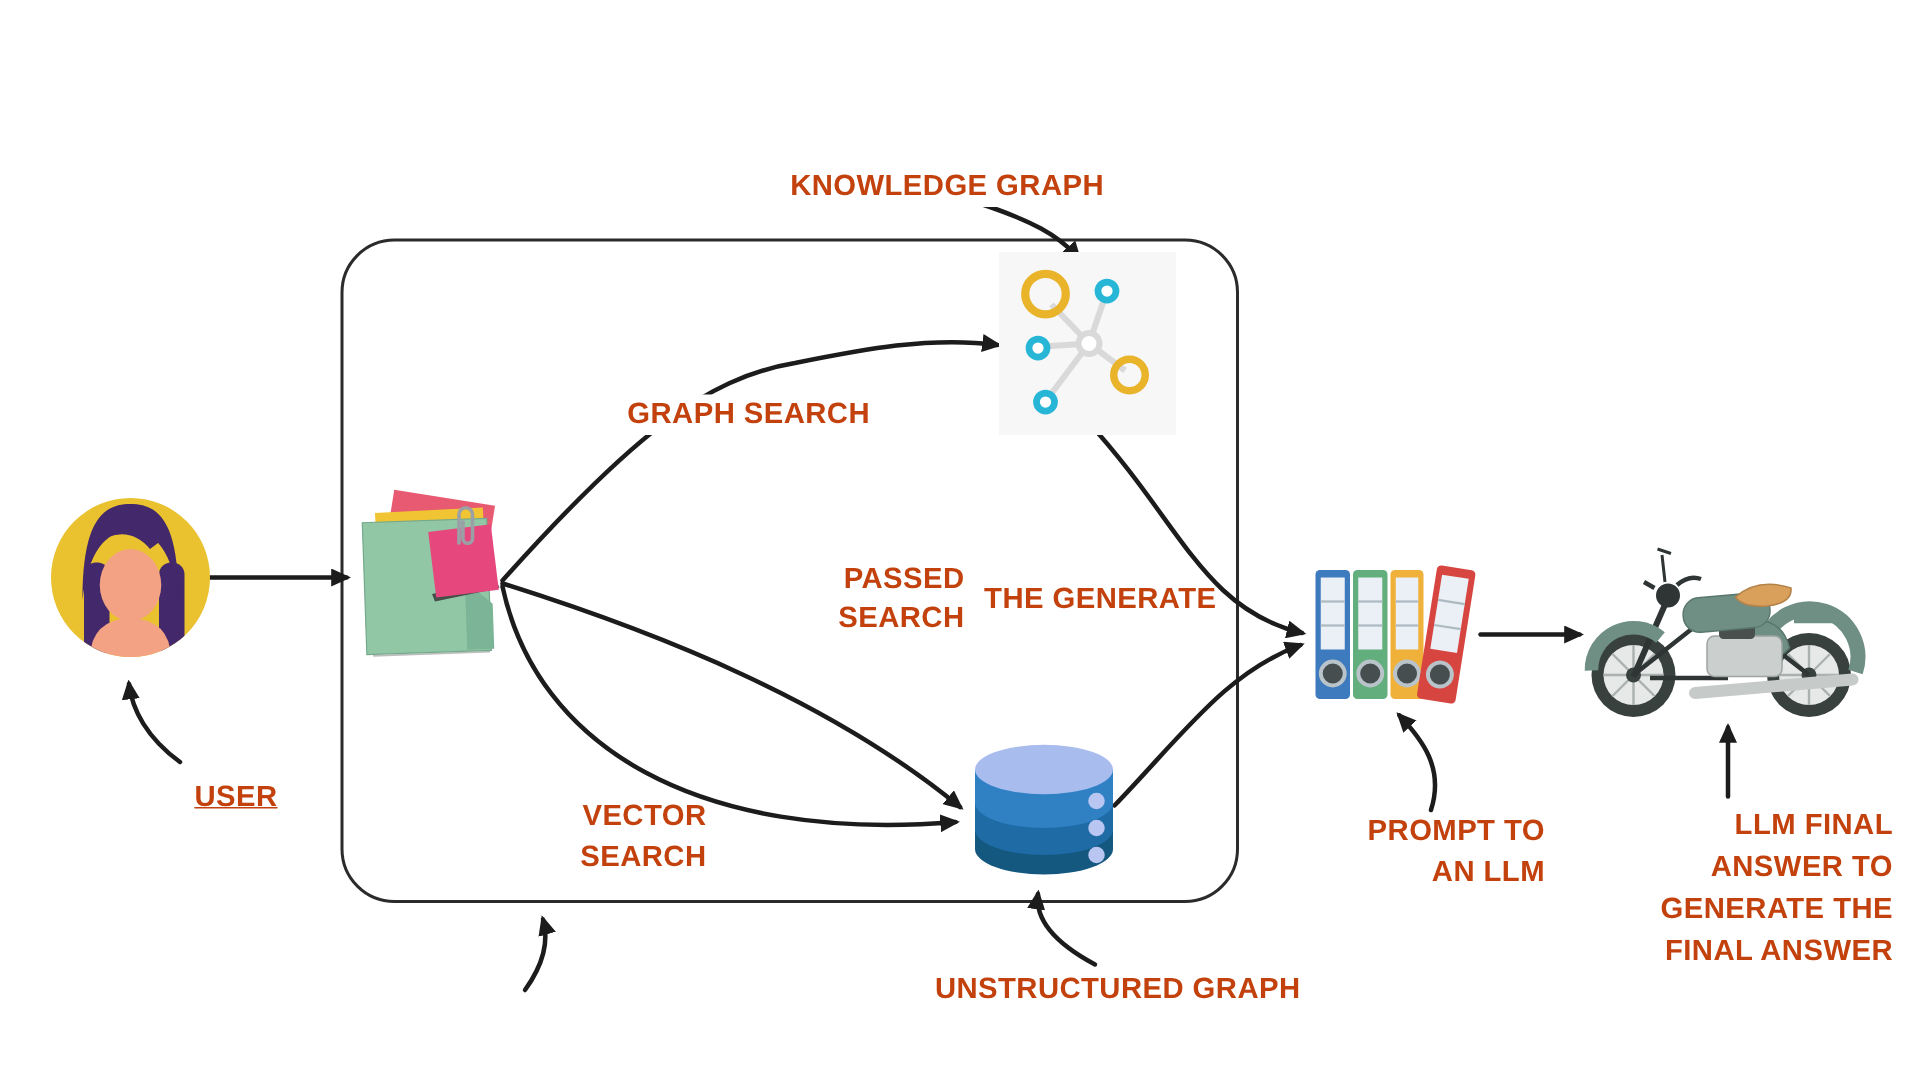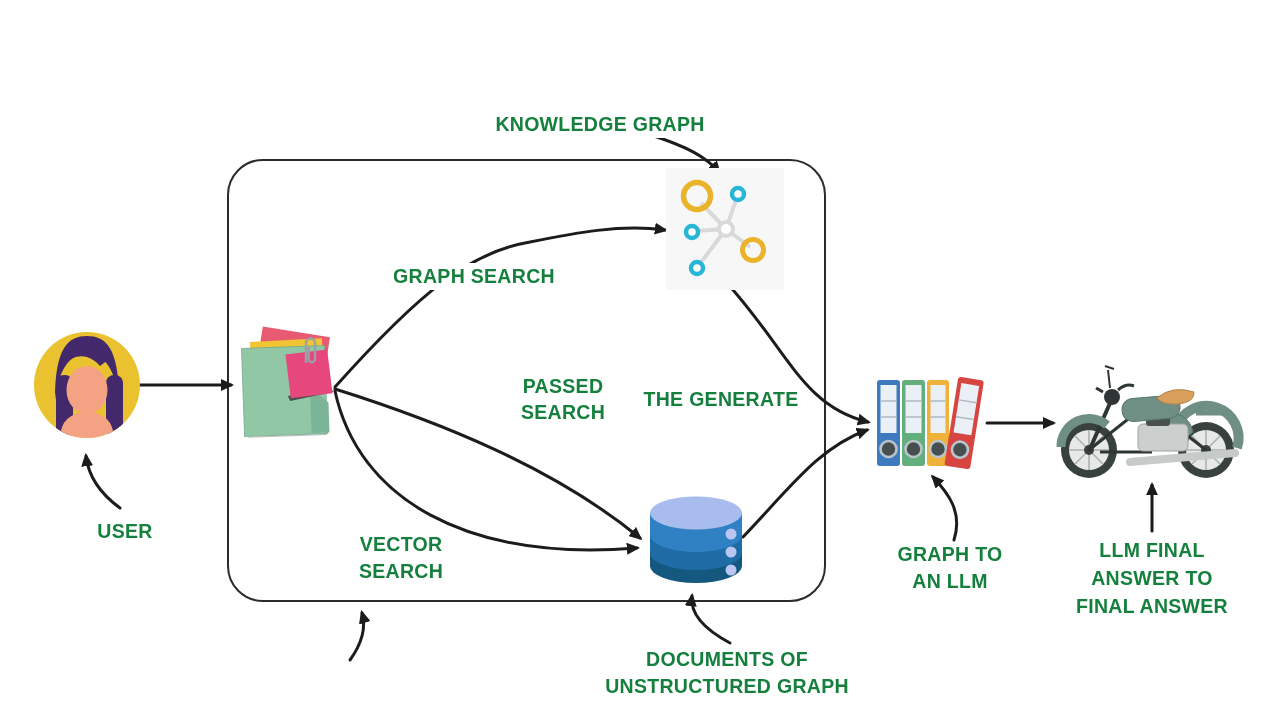--- a/index.html
+++ b/index.html
@@ -2,21 +2,21 @@
 <html><head>
 <meta charset="utf-8">
 <style>
   html,body{margin:0;padding:0;background:#ffffff;}
   .canvas{
     position:relative;width:1279px;height:720px;background:#ffffff;overflow:hidden;
     font-family:"Liberation Sans", sans-serif;
   }
   svg.layer{position:absolute;left:0;top:0;}
   .lbl{
-    position:absolute;text-align:center;font-weight:bold;color:#15803d;
+    position:absolute;text-align:right;font-weight:bold;color:#c2410c;
     font-size:19.5px;line-height:27px;letter-spacing:0.3px;white-space:nowrap;
   }
   .lbl span{display:block;}
   .lbl .bgw{display:inline-block;background:#ffffff;padding:0 4px;}
   .lh26{line-height:26px;}
   .lh28{line-height:28px;}
 </style>
 </head>
 <body>
 
@@ -198,34 +198,34 @@
 
   <div class="lbl lh26" style="left:631px;top:386px;width:180px;">
     <span>THE GENERATE</span>
   </div>
 
   <div class="lbl" style="left:331px;top:531px;width:140px;">
     <span>VECTOR</span>
     <span>SEARCH</span>
   </div>
 
-  <div class="lbl" style="left:65px;top:518px;width:120px;">
+  <div class="lbl" style="left:65px;top:518px;width:120px;text-decoration:underline;">
     <span>USER</span>
   </div>
 
 
   <div class="lbl" style="left:587px;top:646px;width:280px;">
-    <span>DOCUMENTS OF</span>
     <span>UNSTRUCTURED GRAPH</span>
   </div>
 
   <div class="lbl" style="left:870px;top:541px;width:160px;">
-    <span>GRAPH TO</span>
+    <span>PROMPT TO</span>
     <span>AN LLM</span>
   </div>
 
   <div class="lbl lh28" style="left:1042px;top:536px;width:220px;">
     <span>LLM FINAL</span>
     <span>ANSWER TO</span>
+    <span>GENERATE THE</span>
     <span>FINAL ANSWER</span>
   </div>
 
 </div>
 
 </body></html>

